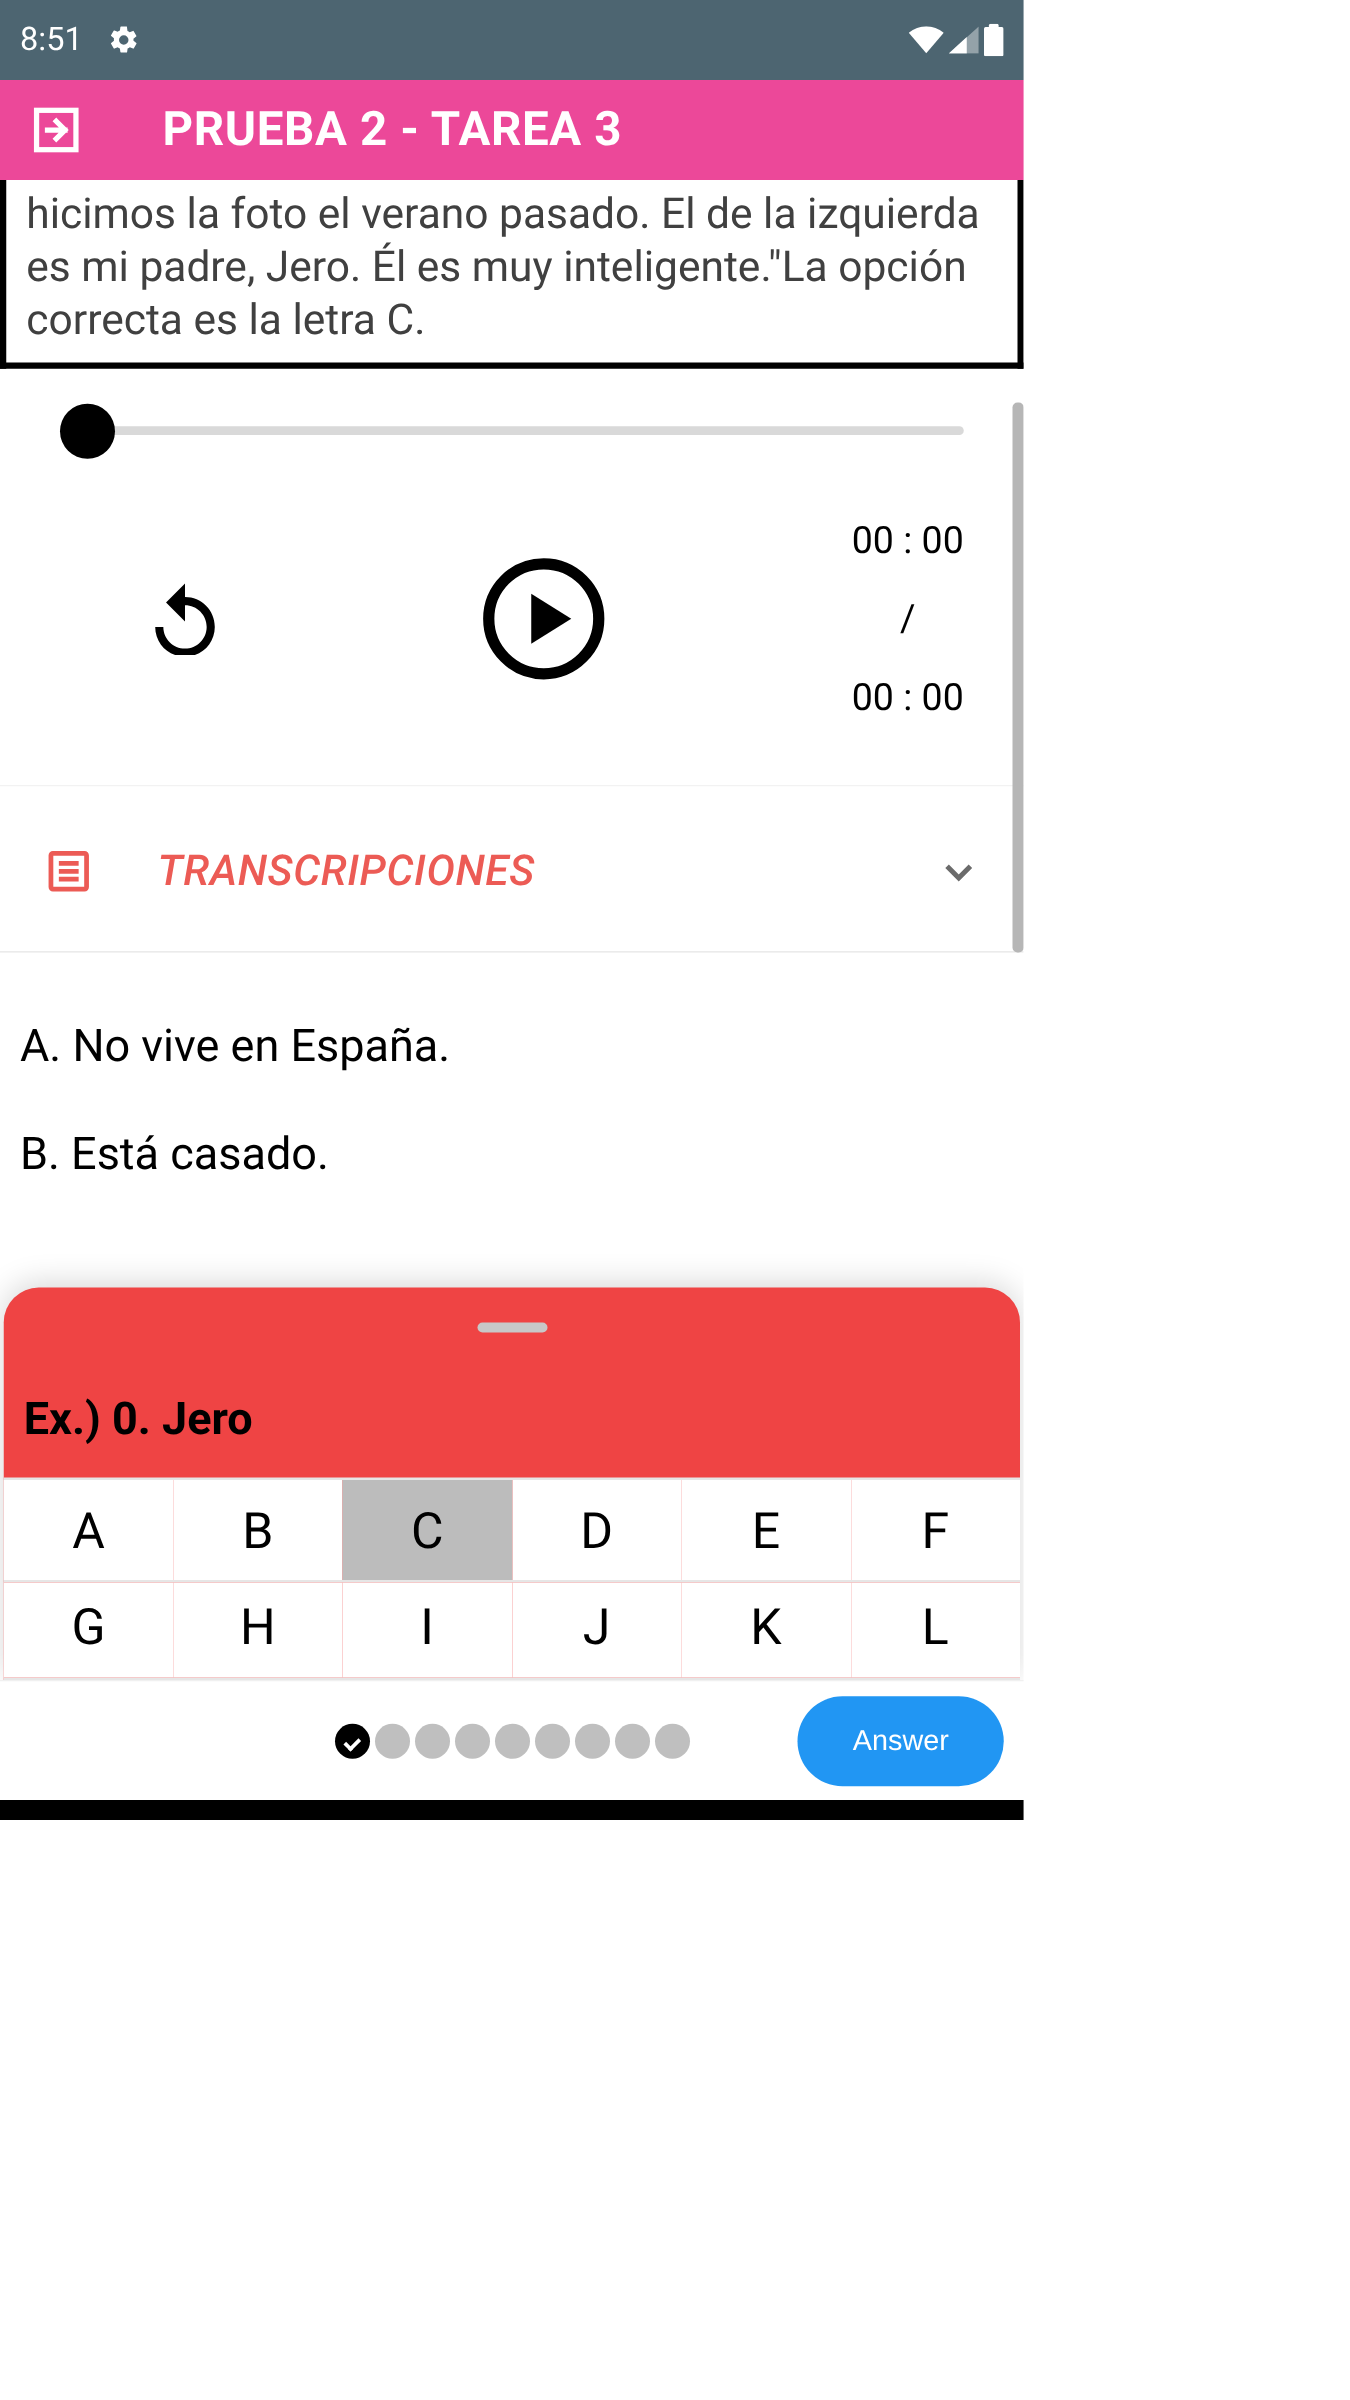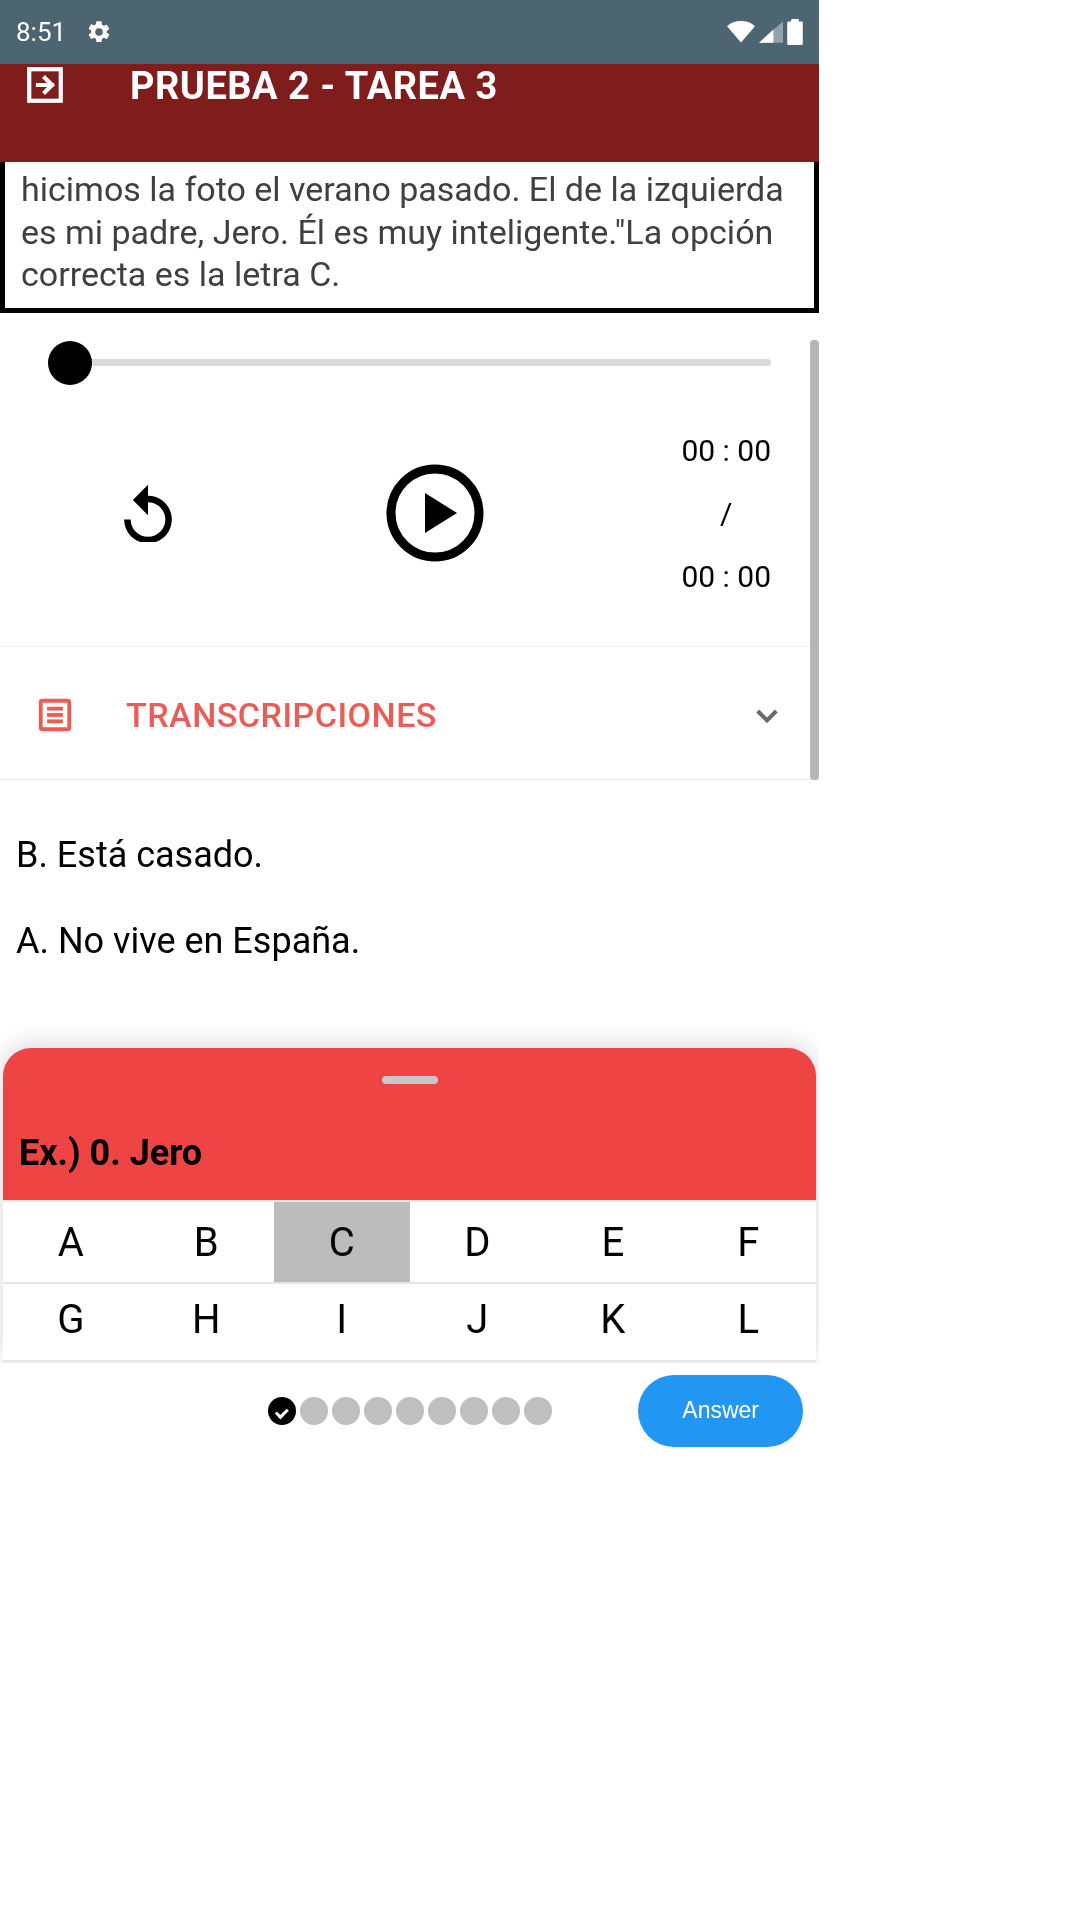--- a/index.html
+++ b/index.html
@@ -12,24 +12,24 @@
     align-items: center;
     justify-content: space-between;
     padding: 0 16px;
     color: #fff;
   }
   .status-left { display: flex; align-items: center; gap: 20px; }
   .status-time { font-size: 26px; font-weight: 400; }
   .status-right { display: flex; align-items: center; gap: 4px; }
   
   .app-bar {
-    height: 98px;
-    background: #7f1d1d;
-    display: flex;
-    align-items: flex-start;
+    height: 80px;
+    background: #ec4899;
+    display: flex;
+    align-items: center;
     padding: 0 24px;
     gap: 64px;
   }
   .app-title { color: #fff; font-size: 38px; font-weight: 700; letter-spacing: 0.5px; }
   
   .content { height: calc(100% - 48px - 112px - 96px); overflow: hidden; position: relative; background: #fff; }
   
   .passage-box {
     margin: 0 0;
     border: 5px solid #000;
@@ -54,21 +54,21 @@
   
   .transcripts-bar {
     display: flex;
     align-items: center;
     padding: 48px 36px 44px;
     gap: 52px;
     border-bottom: 1px solid #e5e5e5;
     border-top: 1px solid #f2f2f2;
     margin-top: 12px;
   }
-  .transcripts-label { color: #ec5b55; font-size: 34px; font-weight: 500; letter-spacing: 0.5px; flex: 1; }
+  .transcripts-label { color: #ec5b55; font-size: 34px; font-weight: 500; letter-spacing: 0.5px; flex: 1; font-style: italic; }
   
   .options-list { padding: 32px 16px 0; }
   .option-item { font-size: 36px; color: #000; padding: 22px 0; }
   
   .bottom-sheet {
     position: absolute;
     left: 3px; right: 3px; bottom: 0;
     background: #ef4444;
     border-radius: 28px 28px 0 0;
     box-shadow: 0 -4px 24px rgba(0,0,0,0.15);
@@ -202,22 +202,22 @@
     </span>
     <span class="transcripts-label">TRANSCRIPCIONES</span>
     <span>
       <svg width="32" height="32" viewBox="0 0 24 24" fill="none" stroke="#6b6b6b" stroke-width="3">
           <path d="M5 9 L12 16 L19 9"></path>
         </svg>
     </span>
   </div>
 
   <div class="options-list">
+    <div class="option-item">A. No vive en España.</div>
     <div class="option-item">B. Está casado.</div>
-    <div class="option-item">A. No vive en España.</div>
   </div>
 
   <div class="bottom-sheet">
     <div class="sheet-handle"></div>
     <div class="sheet-title">Ex.) 0. Jero</div>
     <div class="answer-grid">
       <div class="answer-row">
         <div class="answer-cell">A</div>
         <div class="answer-cell">B</div>
         <div class="answer-cell selected">C</div>

